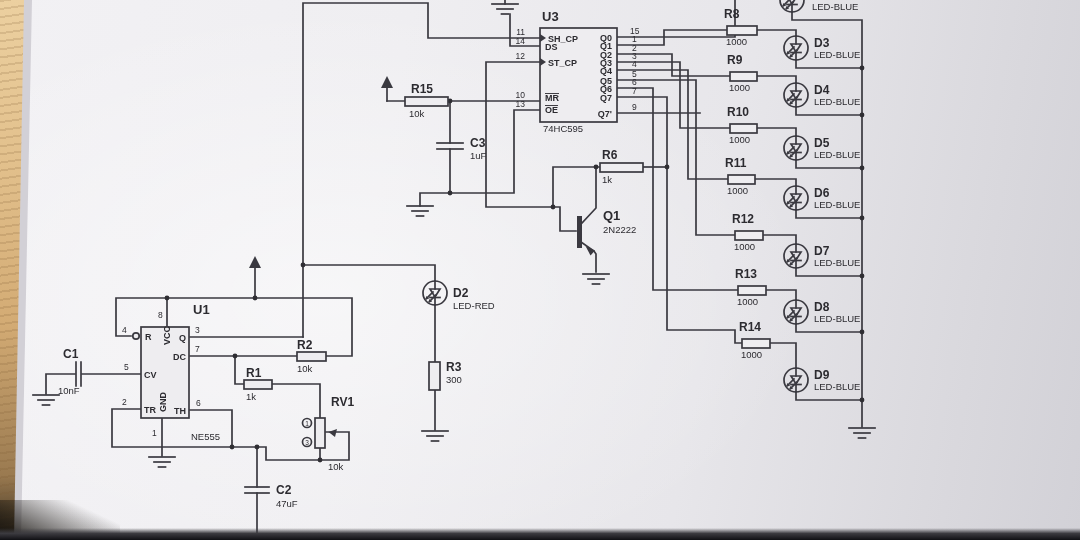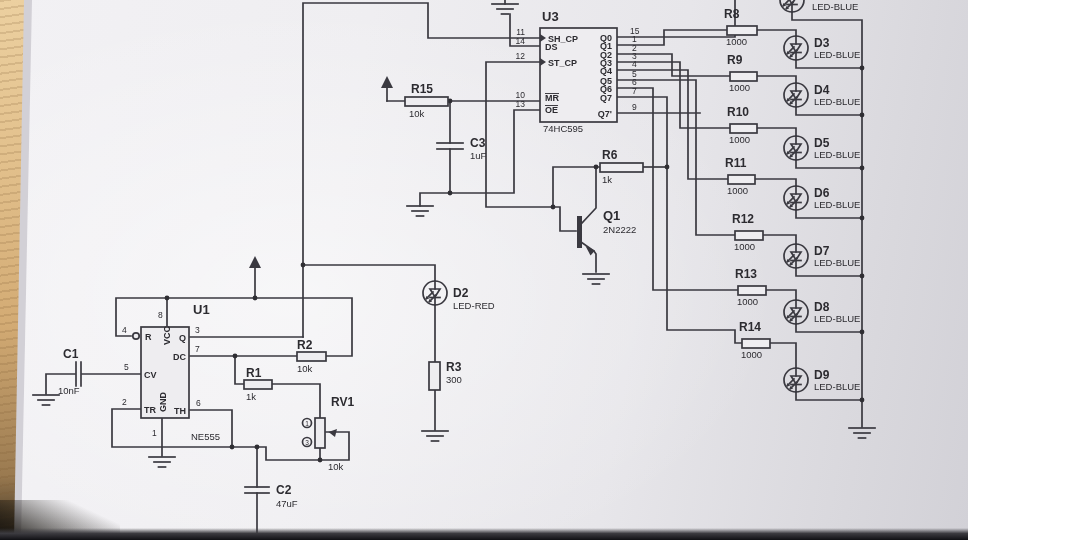--- a/index.html
+++ b/index.html
@@ -1,16 +1,16 @@
 <!DOCTYPE html>
 <html><head>
 <meta charset="utf-8">
 <style>
   html,body{margin:0;padding:0;}
-  #stage{position:relative;width:968px;height:540px;overflow:hidden;background:#e9e8ec;
+  #stage{position:relative;width:1080px;height:540px;overflow:hidden;background:#e9e8ec;
          font-family:"Liberation Sans",sans-serif;}
   
   .wood{position:absolute;left:0;top:0;width:46px;height:540px;
         background:linear-gradient(180deg,#ecd0a0 0%,#e2c08c 30%,#d3ab74 60%,#9a7a50 88%,#3a2f20 100%);}
   .wood:after{content:"";position:absolute;inset:0;
         background:repeating-linear-gradient(172deg,rgba(122,88,48,.18) 0 2px,rgba(0,0,0,0) 2px 8px);}
   
   .paper-under{position:absolute;inset:0;background:#d2d0d6;
         clip-path:polygon(24px 0,100% 0,100% 100%,14px 100%);}
   .paper{position:absolute;inset:0;

